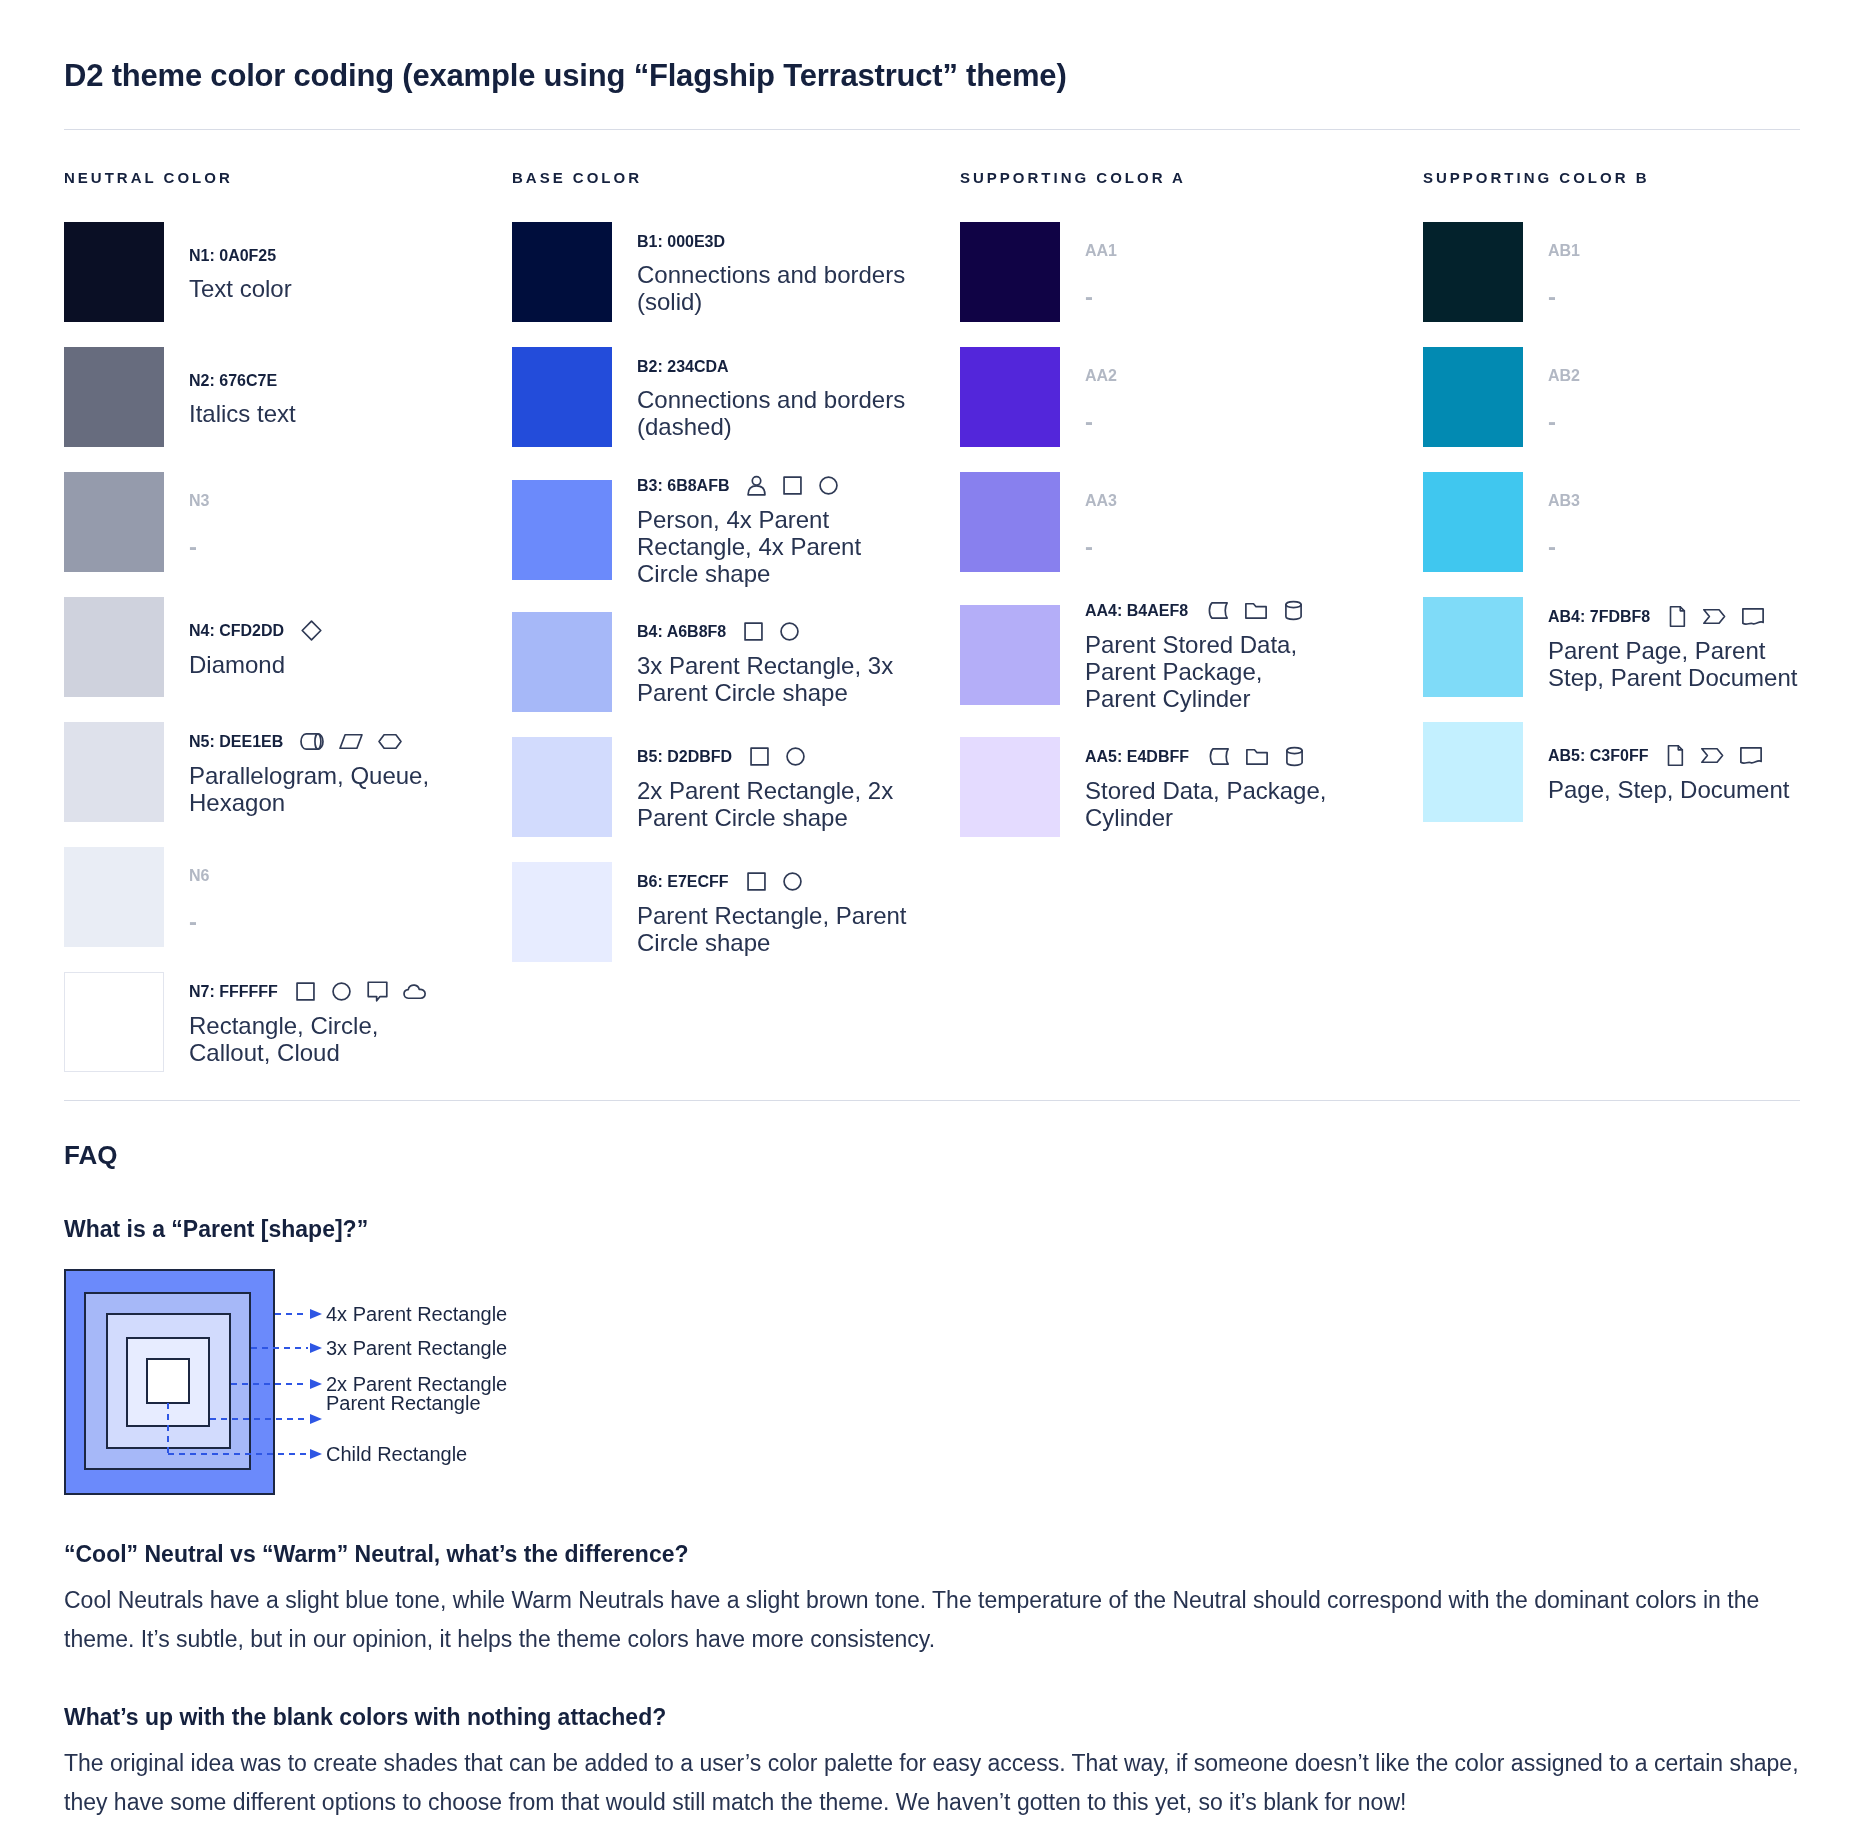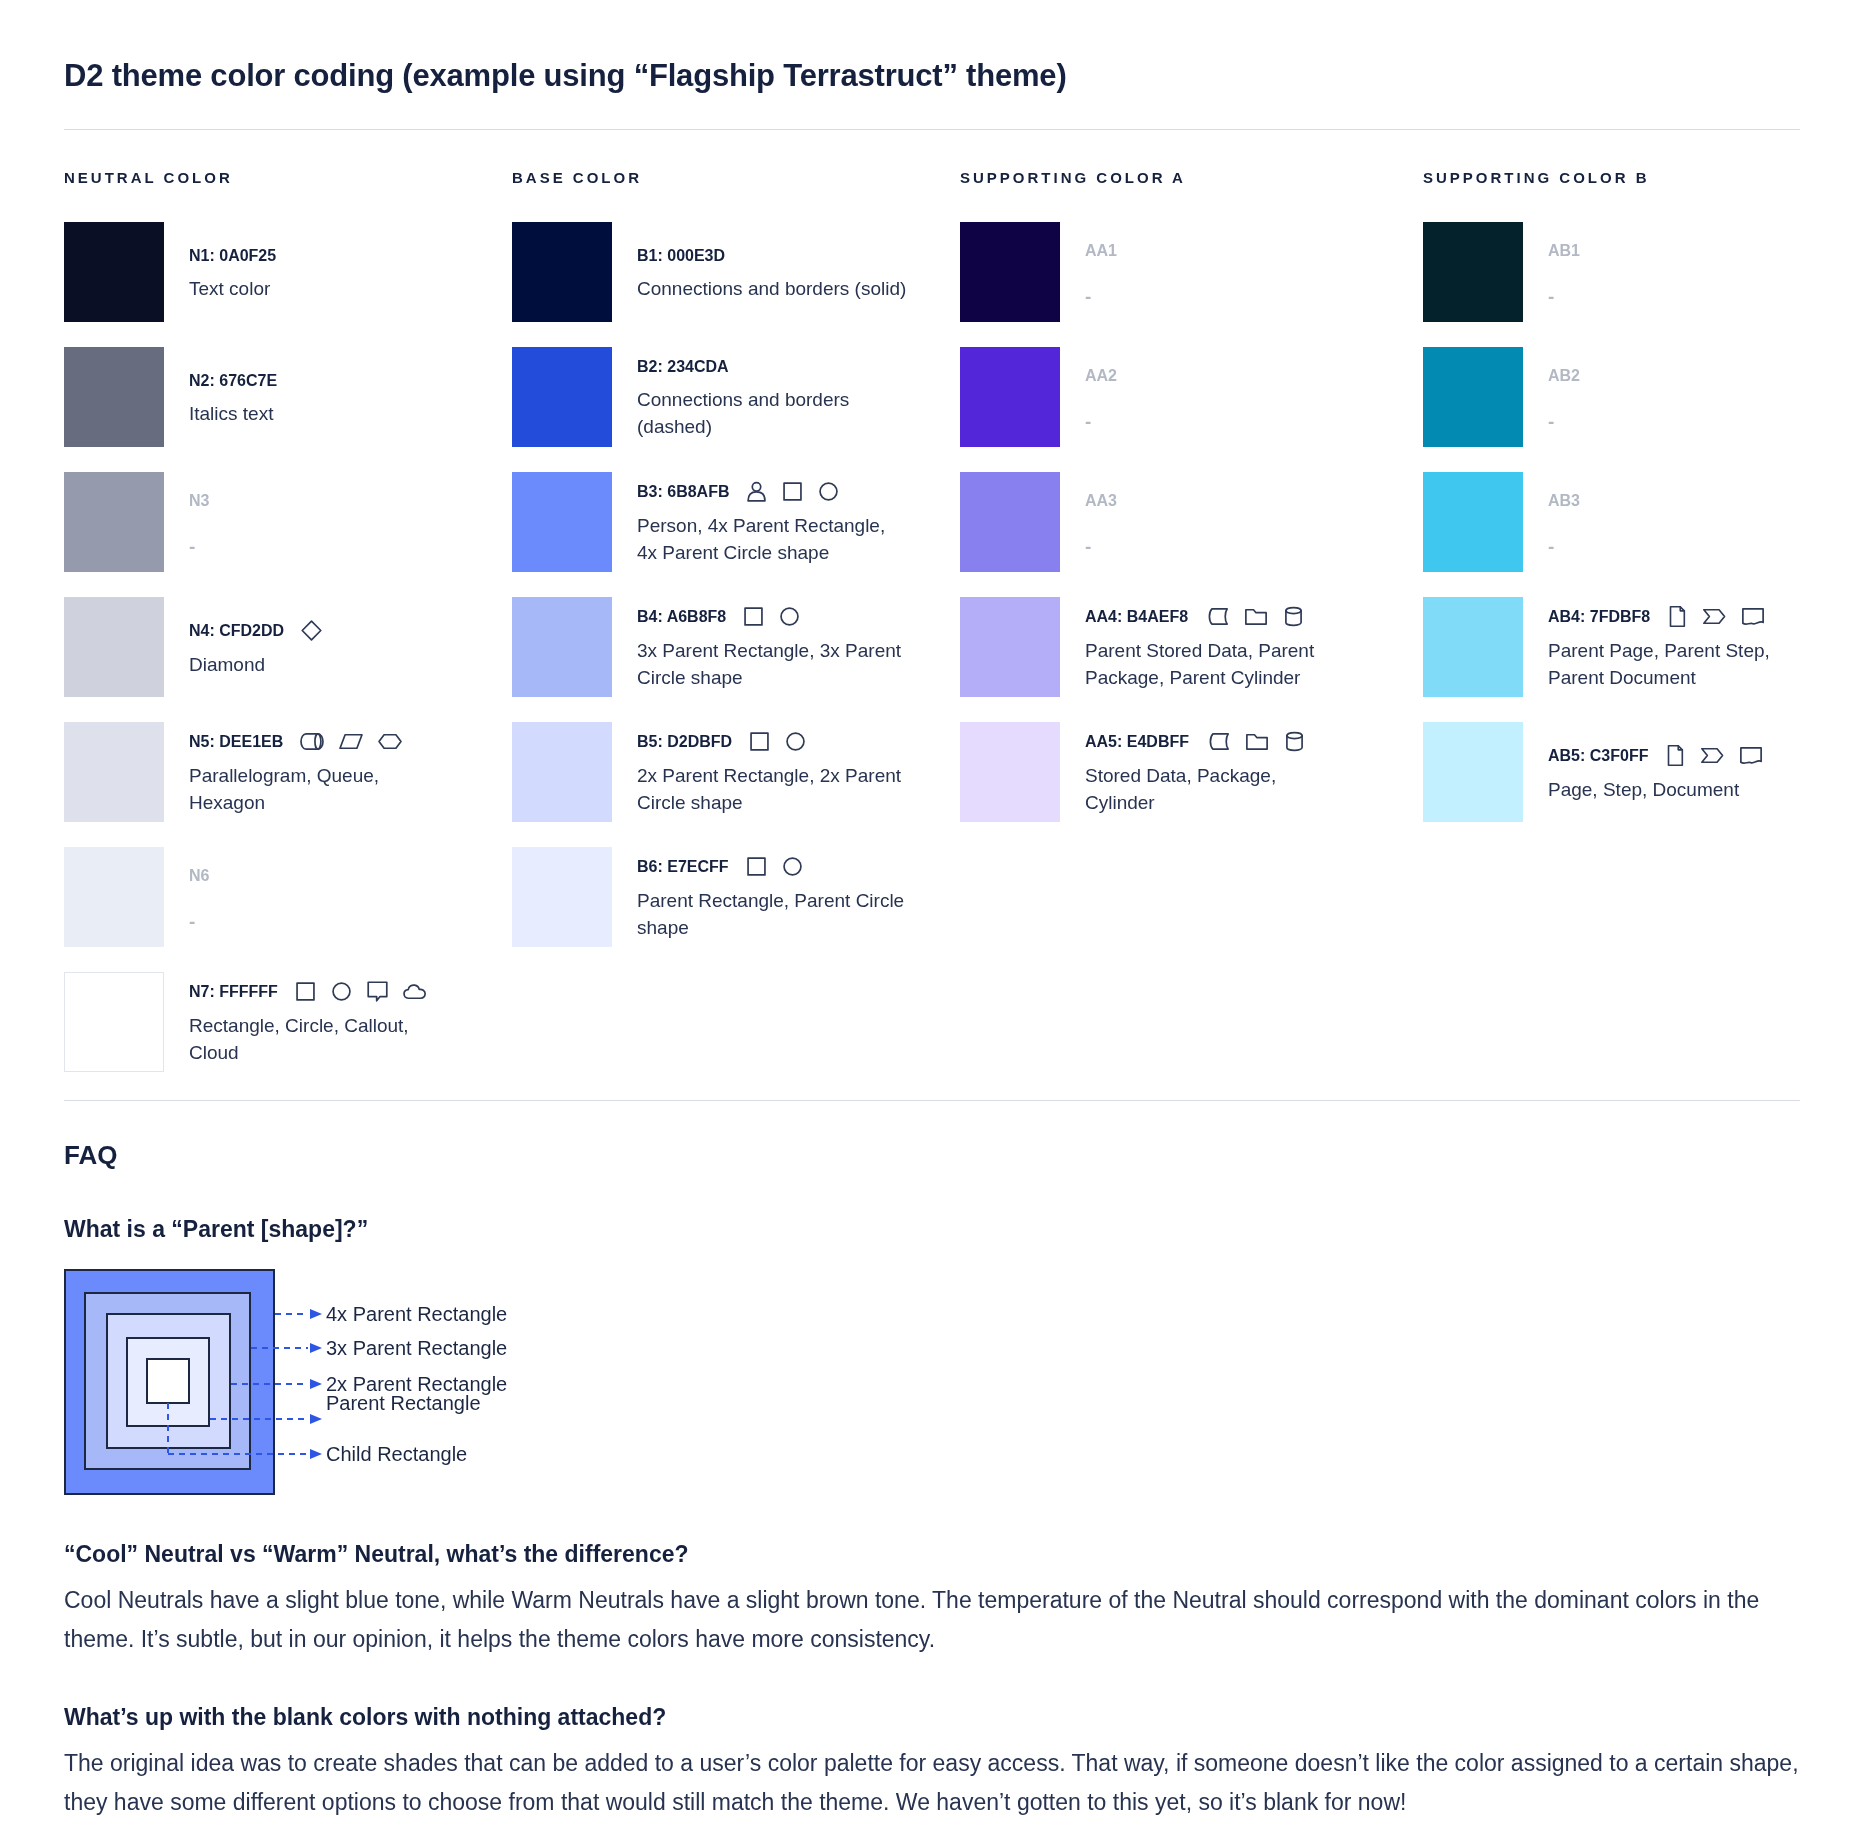--- a/index.html
+++ b/index.html
@@ -33,21 +33,21 @@
   .prow{display:flex;gap:25px;min-height:100px;margin-bottom:25px;align-items:center;}
   .swatch{width:100px;height:100px;flex:none;}
   .swatch.bordered{border:1.5px solid #E2E5EE;}
   .rowtext{display:flex;flex-direction:column;justify-content:center;}
   .label-line{display:flex;align-items:center;gap:14px;}
   .row-label{font-size:16px;font-weight:700;color:var(--text);line-height:25px;white-space:nowrap;}
   .prow.blank .row-label{color:var(--muted);}
   .icons{display:flex;align-items:center;gap:9px;}
   .icon{display:inline-flex;line-height:0;}
   .icon svg{stroke:var(--icon_stroke);fill:none;stroke-width:2;stroke-linejoin:round;stroke-linecap:round;}
-  .row-desc{font-size:19px;line-height:27px;color:var(--body);margin-top:7px;}
+  .row-desc{font-size:24px;line-height:27px;color:var(--body);margin-top:7px;}
   .prow.blank .row-desc{color:var(--muted);font-weight:700;margin-top:24px;line-height:19px;}
   .pcol:nth-child(1) .row-desc{max-width:270px;}
   .pcol:nth-child(2) .row-desc{max-width:270px;}
   .pcol:nth-child(3) .row-desc{max-width:252px;}
   .pcol:nth-child(4) .row-desc{max-width:262px;}
 
   .faq{position:absolute;left:64px;top:1140px;width:1736px;}
   .faq-heading{font-size:26px;font-weight:700;color:var(--text);}
   .faq-question{font-size:23px;font-weight:700;color:var(--text);margin-top:45px;}
   .faq-answer{font-size:23px;line-height:39px;color:var(--body);margin-top:13px;max-width:1736px;}

